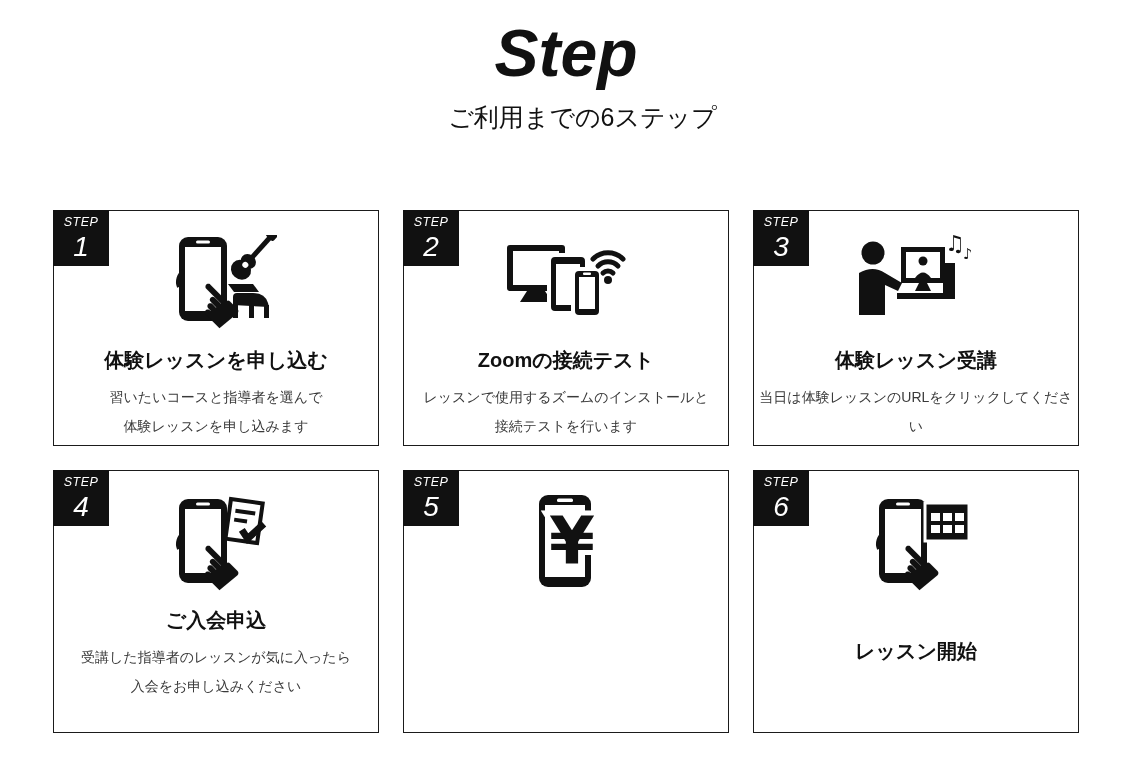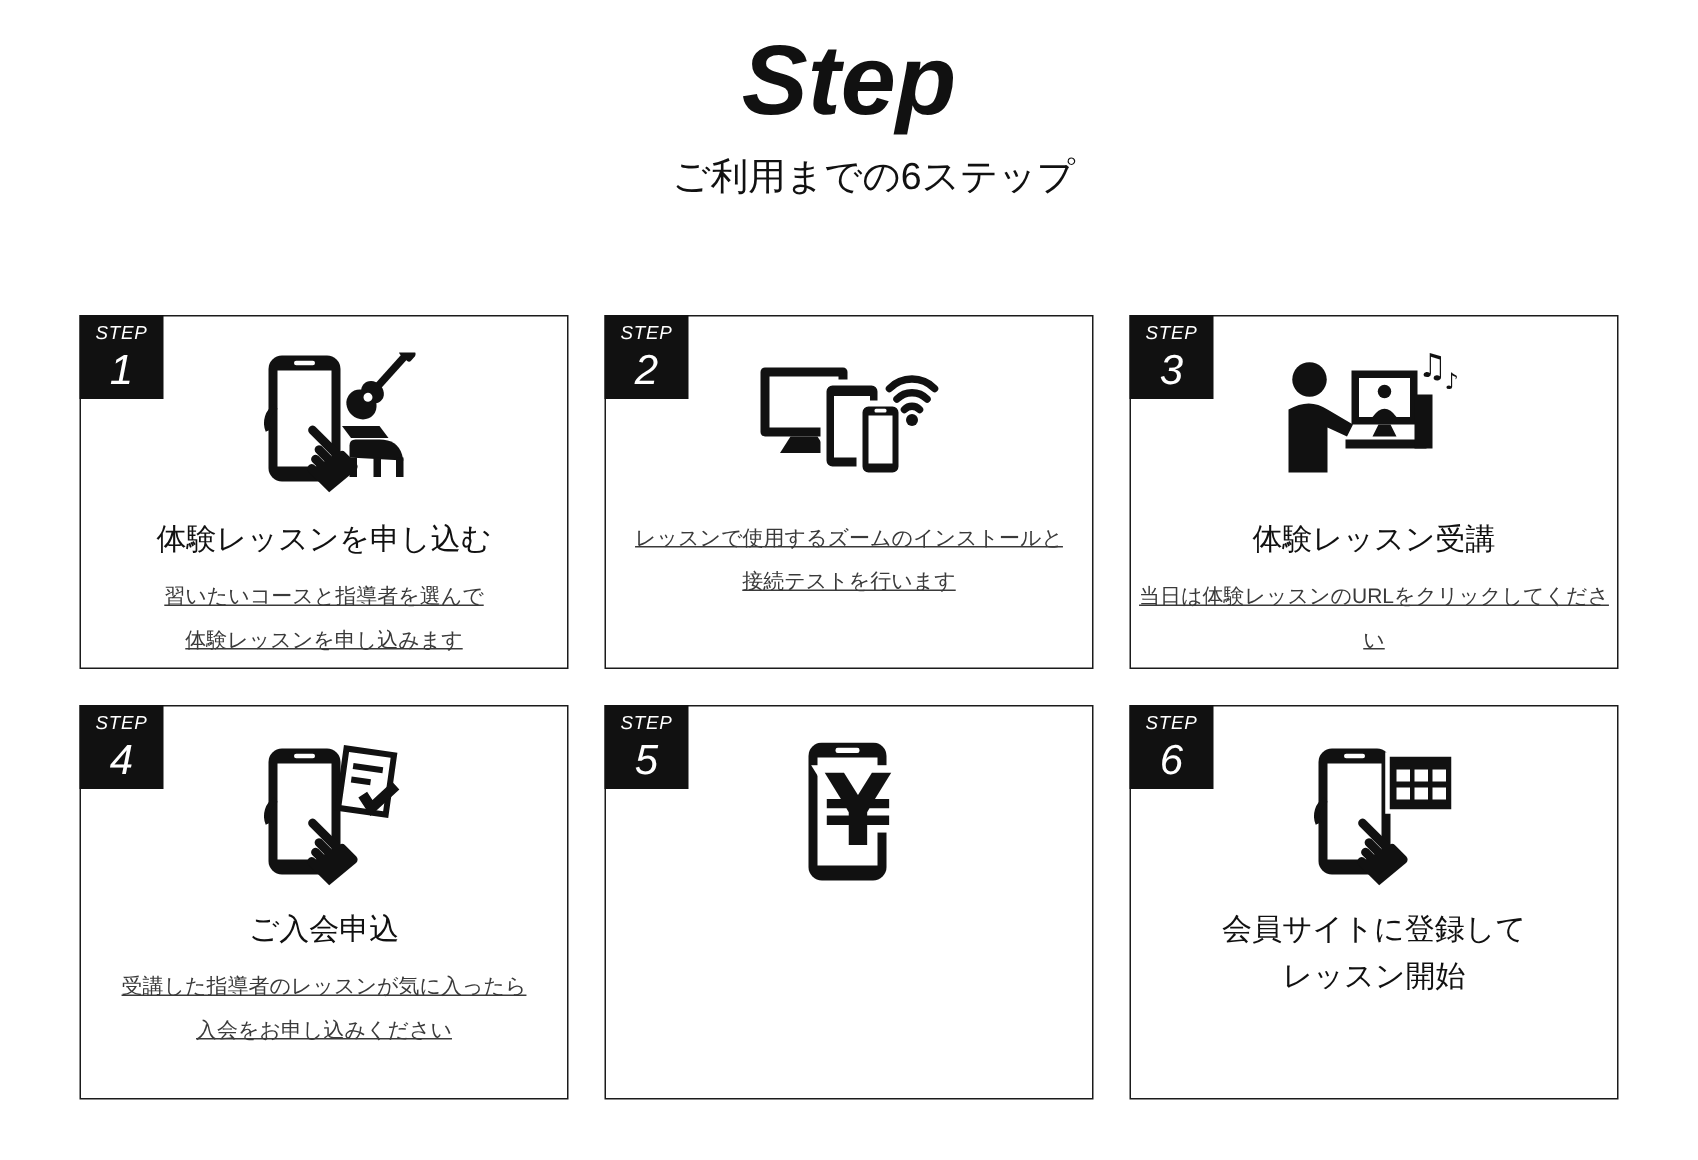--- a/index.html
+++ b/index.html
@@ -59,30 +59,29 @@
   .icon-wrap {
     height: 104px;
     margin-top: 22px;
     display: flex;
     align-items: center;
     justify-content: center;
   }
   .card-title {
     margin: 8px 10px 0;
     font-size: 20px;
-    font-weight: normal;
+    font-weight: bold;
     line-height: 1.55;
     color: #111111;
   }
   .card-desc {
     margin: 7px 4px 0;
     font-size: 14px;
     line-height: 2.05;
     color: #3a3a3a;
-    text-decoration: underline;
   }
   svg text { user-select: none; }
 </style>
 </head>
 <body>
 
 <div class="header">
   <h1>Step</h1>
   <div class="subtitle">ご利用までの6ステップ</div>
 </div>
@@ -140,20 +139,23 @@
         <rect x="51" y="29" width="24" height="41" fill="#fff"></rect>
         <rect x="68" y="34" width="28" height="48" rx="6" fill="#111" stroke="#fff" stroke-width="4"></rect>
         <rect x="74" y="42" width="16" height="32" fill="#fff"></rect>
         <rect x="78" y="37.5" width="8" height="2.5" rx="1" fill="#fff"></rect>
         <path d="M88,24 a21,21 0 0 1 30,0" stroke="#111" stroke-width="5" fill="none" stroke-linecap="round"></path>
         <path d="M93,31 a14,14 0 0 1 20,0" stroke="#111" stroke-width="5" fill="none" stroke-linecap="round"></path>
         <path d="M98,38 a7,7 0 0 1 10,0" stroke="#111" stroke-width="5" fill="none" stroke-linecap="round"></path>
         <circle cx="103" cy="45" r="4" fill="#111"></circle>
       </svg>
     </div>
+    <div class="card-title">
+      <span>Zoomの接続テスト</span>
+    </div>
     <div class="card-desc">
       <span>レッスンで使用するズームのインストールと</span><br>
       <span>接続テストを行います</span>
     </div>
   </div>
 
   <div class="card">
     <div class="badge">
       <span class="badge-step">STEP</span>
       <span class="badge-num">3</span>
@@ -242,18 +244,18 @@
           <rect x="30" y="10" width="9" height="8" fill="#fff"></rect>
           <rect x="6" y="22" width="9" height="8" fill="#fff"></rect>
           <rect x="18" y="22" width="9" height="8" fill="#fff"></rect>
           <rect x="30" y="22" width="9" height="8" fill="#fff"></rect>
         </g>
         <path d="M24,54 a13,13 0 0 1 5,-16" stroke="#111" stroke-width="4" fill="none"></path>
         <text transform="translate(28,68) rotate(45)" font-size="58" fill="#111" font-family="'DejaVu Sans',sans-serif">☚</text>
       </svg>
     </div>
     <div class="card-title">
-      <span>会員サイトに登録して</span><br>
+      <br>
       <span>レッスン開始</span>
     </div>
   </div>
 
 </div>
 
 </body></html>

